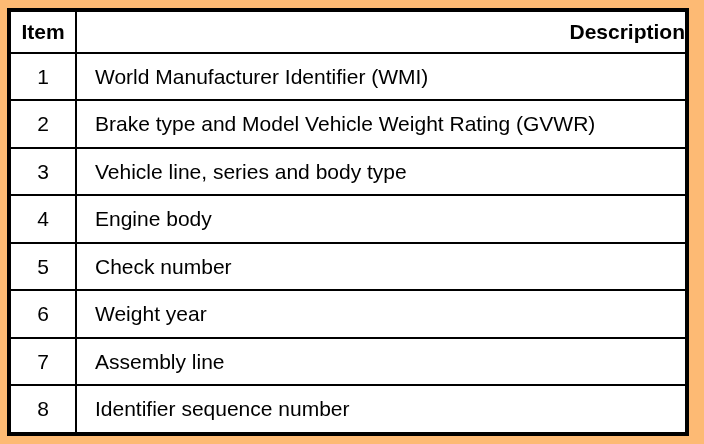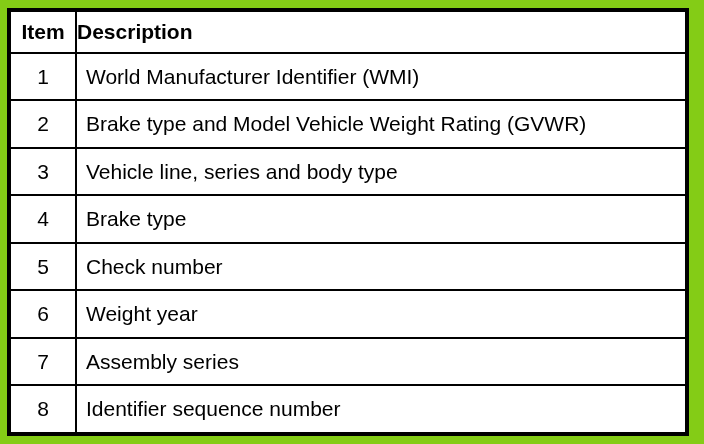--- a/index.html
+++ b/index.html
@@ -4,21 +4,21 @@
 <style>
   html, body {
     margin: 0;
     padding: 0;
     background: #ffffff;
     font-family: "Liberation Sans", sans-serif;
   }
   .page {
     width: 704px;
     height: 444px;
-    background: #84cc16;
+    background: #fdba74;
     box-sizing: border-box;
     padding: 8px 7px;
     overflow: hidden;
   }
   table.vin-table {
     border-collapse: collapse;
     width: 682px;
     height: 428px;
     table-layout: fixed;
     background: #ffffff;
@@ -34,36 +34,36 @@
     font-size: 21px;
     color: #000000;
     height: 40px;
     padding: 0;
   }
   table.vin-table th.col-item {
     width: 64px;
     text-align: center;
   }
   table.vin-table th.col-desc {
-    text-align: left;
+    text-align: right;
   }
   table.vin-table td {
     font-size: 21px;
     color: #000000;
     height: 45px;
     padding: 0;
     vertical-align: middle;
     background: #ffffff;
   }
   table.vin-table td.cell-item {
     text-align: center;
   }
   table.vin-table td.cell-desc {
     text-align: left;
-    padding-left: 9px;
+    padding-left: 18px;
   }
 </style>
 </head>
 <body>
 
 <div class="page">
   <table class="vin-table">
     <thead>
       <tr>
         <th class="col-item">Item</th>
@@ -78,33 +78,33 @@
       <tr>
         <td class="cell-item">2</td>
         <td class="cell-desc">Brake type and Model Vehicle Weight Rating (GVWR)</td>
       </tr>
       <tr>
         <td class="cell-item">3</td>
         <td class="cell-desc">Vehicle line, series and body type</td>
       </tr>
       <tr>
         <td class="cell-item">4</td>
-        <td class="cell-desc">Brake type</td>
+        <td class="cell-desc">Engine body</td>
       </tr>
       <tr>
         <td class="cell-item">5</td>
         <td class="cell-desc">Check number</td>
       </tr>
       <tr>
         <td class="cell-item">6</td>
         <td class="cell-desc">Weight year</td>
       </tr>
       <tr>
         <td class="cell-item">7</td>
-        <td class="cell-desc">Assembly series</td>
+        <td class="cell-desc">Assembly line</td>
       </tr>
       <tr>
         <td class="cell-item">8</td>
         <td class="cell-desc">Identifier sequence number</td>
       </tr>
     </tbody>
   </table>
 </div>
 
 </body></html>

